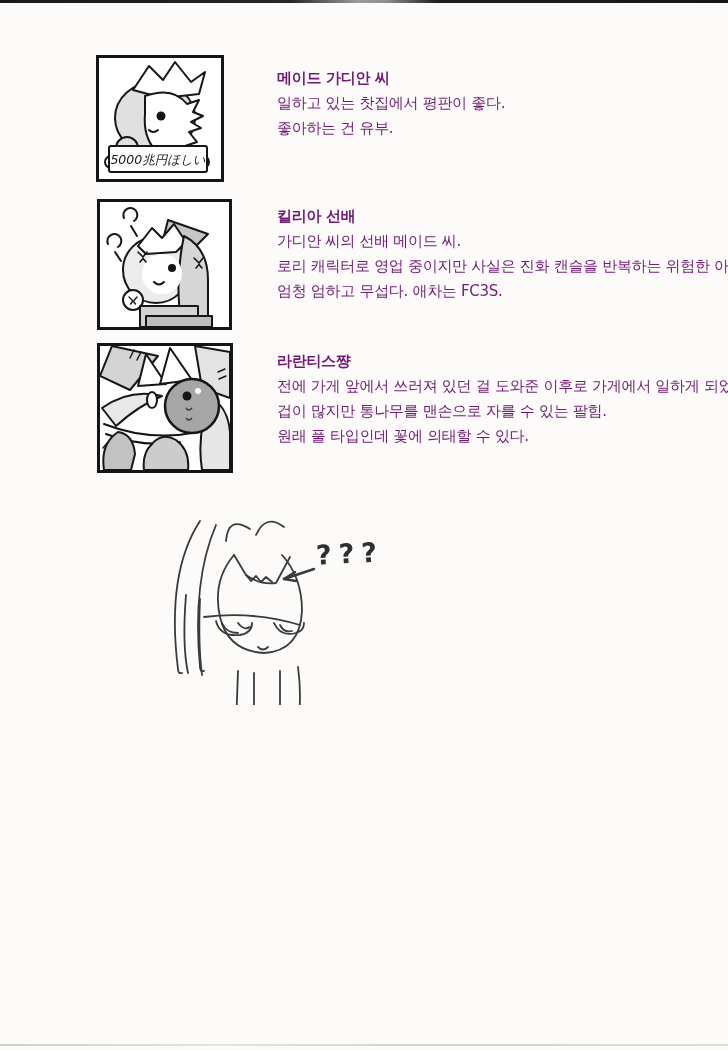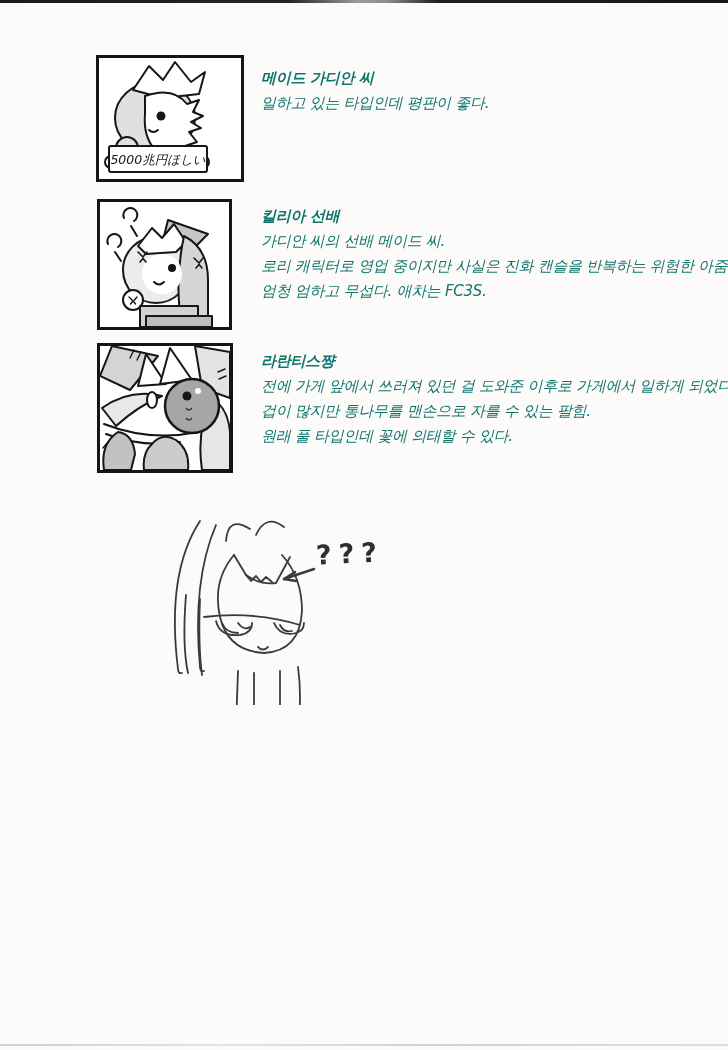--- a/index.html
+++ b/index.html
@@ -16,43 +16,43 @@
   .scan-edge-bottom {
     position:absolute; top:1044px; left:0; width:728px; height:2px;
     background:linear-gradient(90deg,#cfcfcd 0%,#e3e3e1 30%,#d2d2d0 60%,#dededc 100%);
   }
   .illus-box {
     position:absolute; background:#ffffff;
     border:3px solid #151515;
   }
   .illus-box svg { display:block; }
   .text-block {
-    position:absolute; left:261px;
+    position:absolute; left:277px;
     font-size:15px; line-height:25px; letter-spacing:-0.3px;
-    white-space:nowrap; color:#0f766e;font-style:italic;
+    white-space:nowrap; color:#701a75;
   }
   .char-name { font-weight:bold; }
   .sketch-wrap { position:absolute; left:140px; top:495px; width:260px; height:210px; }
   .qmarks {
     position:absolute; left:316px; top:538px;
     font-size:27px; letter-spacing:7px; color:#2f2f2f;
     transform:rotate(-3deg); font-weight:bold;
   }
   .ink   { stroke:#161616; stroke-width:2; fill:none; stroke-linecap:round; stroke-linejoin:round; }
   .ink-f-w { stroke:#161616; stroke-width:2; fill:#ffffff; stroke-linejoin:round; }
   .sketch-line { stroke:#3a3a3a; stroke-width:1.8; fill:none; stroke-linecap:round; stroke-linejoin:round; }
 </style>
 </head>
 <body>
 
 <div class="page">
 
   <div class="scan-edge-top"></div>
 
-  <div class="illus-box" style="left:96px; top:55px; width:148px; height:127px;">
+  <div class="illus-box" style="left:96px; top:55px; width:128px; height:127px;">
     <svg width="130" height="121" viewBox="0 0 130 121">
 
       <ellipse cx="56" cy="60" rx="40" ry="36" fill="#e0e0e0" class="ink" style="fill:#e0e0e0"></ellipse>
       <circle cx="28" cy="90" r="11" fill="#e0e0e0" class="ink" style="fill:#e0e0e0"></circle>
       <circle cx="82" cy="92" r="11" fill="#e0e0e0" class="ink" style="fill:#e0e0e0"></circle>
 
       <polygon points="34,32 50,8 64,22 76,4 92,24 106,14 100,36 64,40" class="ink-f-w"></polygon>
 
       <path d="M46,38 Q74,28 88,46 L100,42 L94,54 L104,58 L92,64 L102,70 L90,74 L98,84 L86,88 L90,96 Q70,104 56,92 Q44,78 46,56 Z" class="ink-f-w"></path>
       <circle cx="62" cy="58" r="4.5" fill="#161616"></circle>
@@ -60,21 +60,22 @@
 
       <circle cx="12" cy="104" r="6" class="ink-f-w"></circle>
       <circle cx="104" cy="104" r="6" class="ink-f-w"></circle>
 
       <rect x="10" y="88" width="98" height="26" rx="2" class="ink-f-w"></rect>
       <text x="59" y="106" text-anchor="middle" font-size="12.5" fill="#161616" font-style="italic">5000兆円ほしい</text>
     </svg>
   </div>
   <div class="text-block" style="top:66px;">
     <div class="char-name">메이드 가디안 씨</div>
-    <div>일하고 있는 타입인데 평판이 좋다.</div>
+    <div>일하고 있는 찻집에서 평판이 좋다.</div>
+    <div>좋아하는 건 유부.</div>
   </div>
 
   <div class="illus-box" style="left:97px; top:199px; width:135px; height:131px;">
     <svg width="129" height="125" viewBox="0 0 129 125">
 
       <path d="M24,16 a7,7 0 1 1 10,3" class="ink"></path>
       <path d="M31,24 l6,10" class="ink"></path>
       <path d="M8,42 a7,7 0 1 1 10,3" class="ink"></path>
       <path d="M15,50 l6,9" class="ink"></path>
 

